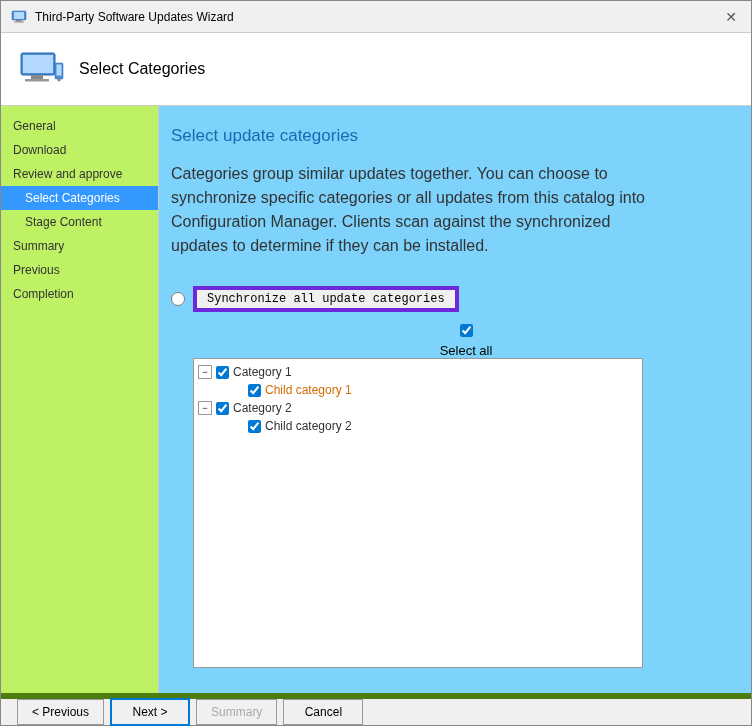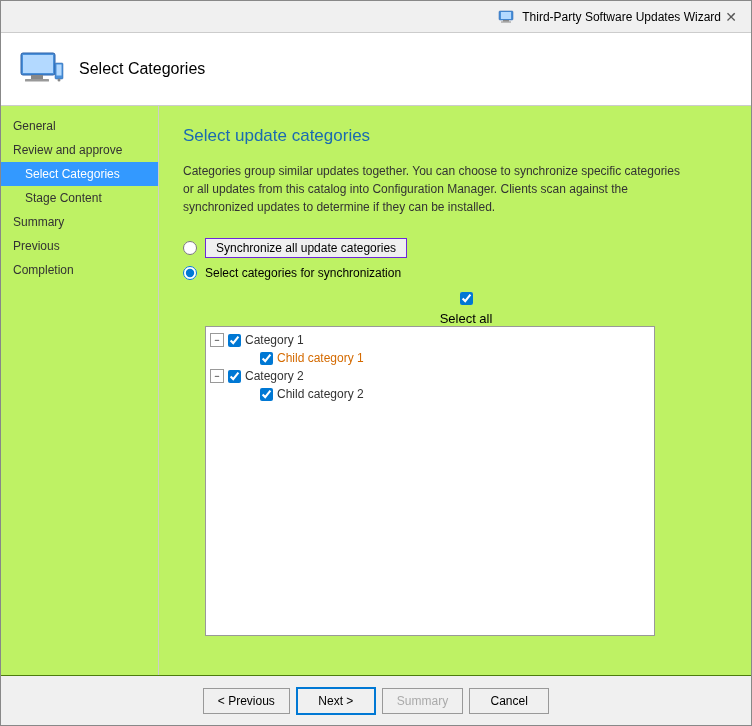--- a/index.html
+++ b/index.html
@@ -20,21 +20,21 @@
       box-shadow: 2px 2px 8px rgba(0,0,0,0.3);
       display: flex;
       flex-direction: column;
     }
     .title-bar {
       background: #f0f0f0;
       border-bottom: 1px solid #ccc;
       padding: 6px 10px;
       display: flex;
       align-items: center;
-      justify-content: flex-end;
+      justify-content: space-between;
       height: 32px;
     }
     .title-bar-left {
       display: flex;
       align-items: center;
       gap: 8px;
     }
     .title-bar-text {
       font-size: 12px;
       color: #000;
@@ -88,59 +88,60 @@
     }
     .sidebar-item.sub {
       padding-left: 24px;
     }
     .sidebar-item.sub.active {
       background: #3399ff;
       color: #fff;
     }
     .content-area {
       flex: 1;
-      background: #bef264;
-      padding: 20px 24px;
+      background: #7dd3fc;
+      padding: 20px 12px;
       overflow-y: auto;
     }
     .content-title {
       font-size: 17px;
       color: #1a6ab1;
       margin-bottom: 16px;
     }
     .description-text {
-      font-size: 12px;
+      font-size: 16px;
       color: #333;
       line-height: 1.5;
-      margin-bottom: 22px;
+      margin-bottom: 28px;
       max-width: 500px;
     }
     .radio-group {
       margin-bottom: 12px;
     }
     .radio-option {
       display: flex;
       align-items: center;
       gap: 8px;
       margin-bottom: 8px;
     }
     .radio-option input[type="radio"] {
       width: 14px;
       height: 14px;
       accent-color: #0078d4;
     }
     .radio-label {
       font-size: 12px;
     }
     .sync-all-btn {
-      border: 1px solid #6d28d9;
+      border: 4px solid #6d28d9;
       background: #f0f0f0;
       padding: 2px 10px;
       font-size: 12px;
       cursor: pointer;
+      font-family: Liberation Mono, monospace;
     }
     .tree-container {
       margin-top: 4px;
       margin-left: 22px;
     }
     .select-all-row {
       display: flex;
       align-items: center;
       gap: 6px;
       flex-direction: column;
@@ -189,26 +190,26 @@
       text-align: center;
     }
     .tree-node .node-label.child-colored {
       color: #d46a00;
     }
     .tree-child {
       margin-left: 32px;
     }
     .footer {
       background: #f0f0f0;
-      border-top: 1px solid #4d7c0f;
+      border-top: 6px solid #4d7c0f;
       padding: 10px 16px;
       display: flex;
-      justify-content: center;
+      justify-content: flex-start;
       gap: 6px;
-      height: 50px;
+      height: 32px;
       align-items: center;
     }
     .footer-btn {
       min-width: 80px;
       padding: 5px 14px;
       font-size: 12px;
       border: 1px solid #999;
       background: #f0f0f0;
       cursor: pointer;
       text-align: center;
@@ -254,20 +255,23 @@
     <span class="header-title">Select Categories</span>
   </div>
 
   <div class="main-content">
 
     <div class="sidebar">
       <div class="sidebar-item">
         <span>General</span>
       </div>
       <div class="sidebar-item">
+        <span>Download</span>
+      </div>
+      <div class="sidebar-item">
         <span>Review and approve</span>
       </div>
       <div class="sidebar-item sub active">
         <span>Select Categories</span>
       </div>
       <div class="sidebar-item sub">
         <span>Stage Content</span>
       </div>
       <div class="sidebar-item">
         <span>Summary</span>
@@ -283,24 +287,20 @@
     <div class="content-area">
       <div class="content-title">Select update categories</div>
       <p class="description-text">Categories group similar updates together. You can choose to synchronize specific categories or all updates from this catalog into Configuration Manager. Clients scan against the synchronized updates to determine if they can be installed.</p>
 
       <div class="radio-group">
         <div class="radio-option">
           <input type="radio" name="sync-option" id="sync-all" style="">
           <button class="sync-all-btn">
             <span>Synchronize all update categories</span>
           </button>
-        </div>
-        <div class="radio-option">
-          <input type="radio" name="sync-option" id="select-specific" checked="" style="">
-          <label for="select-specific" class="radio-label">Select categories for synchronization</label>
         </div>
       </div>
 
       <div class="tree-container">
         <div class="select-all-row">
           <input type="checkbox" checked="" id="select-all" style="">
           <label for="select-all">Select all</label>
         </div>
         <div class="tree-box">
 

